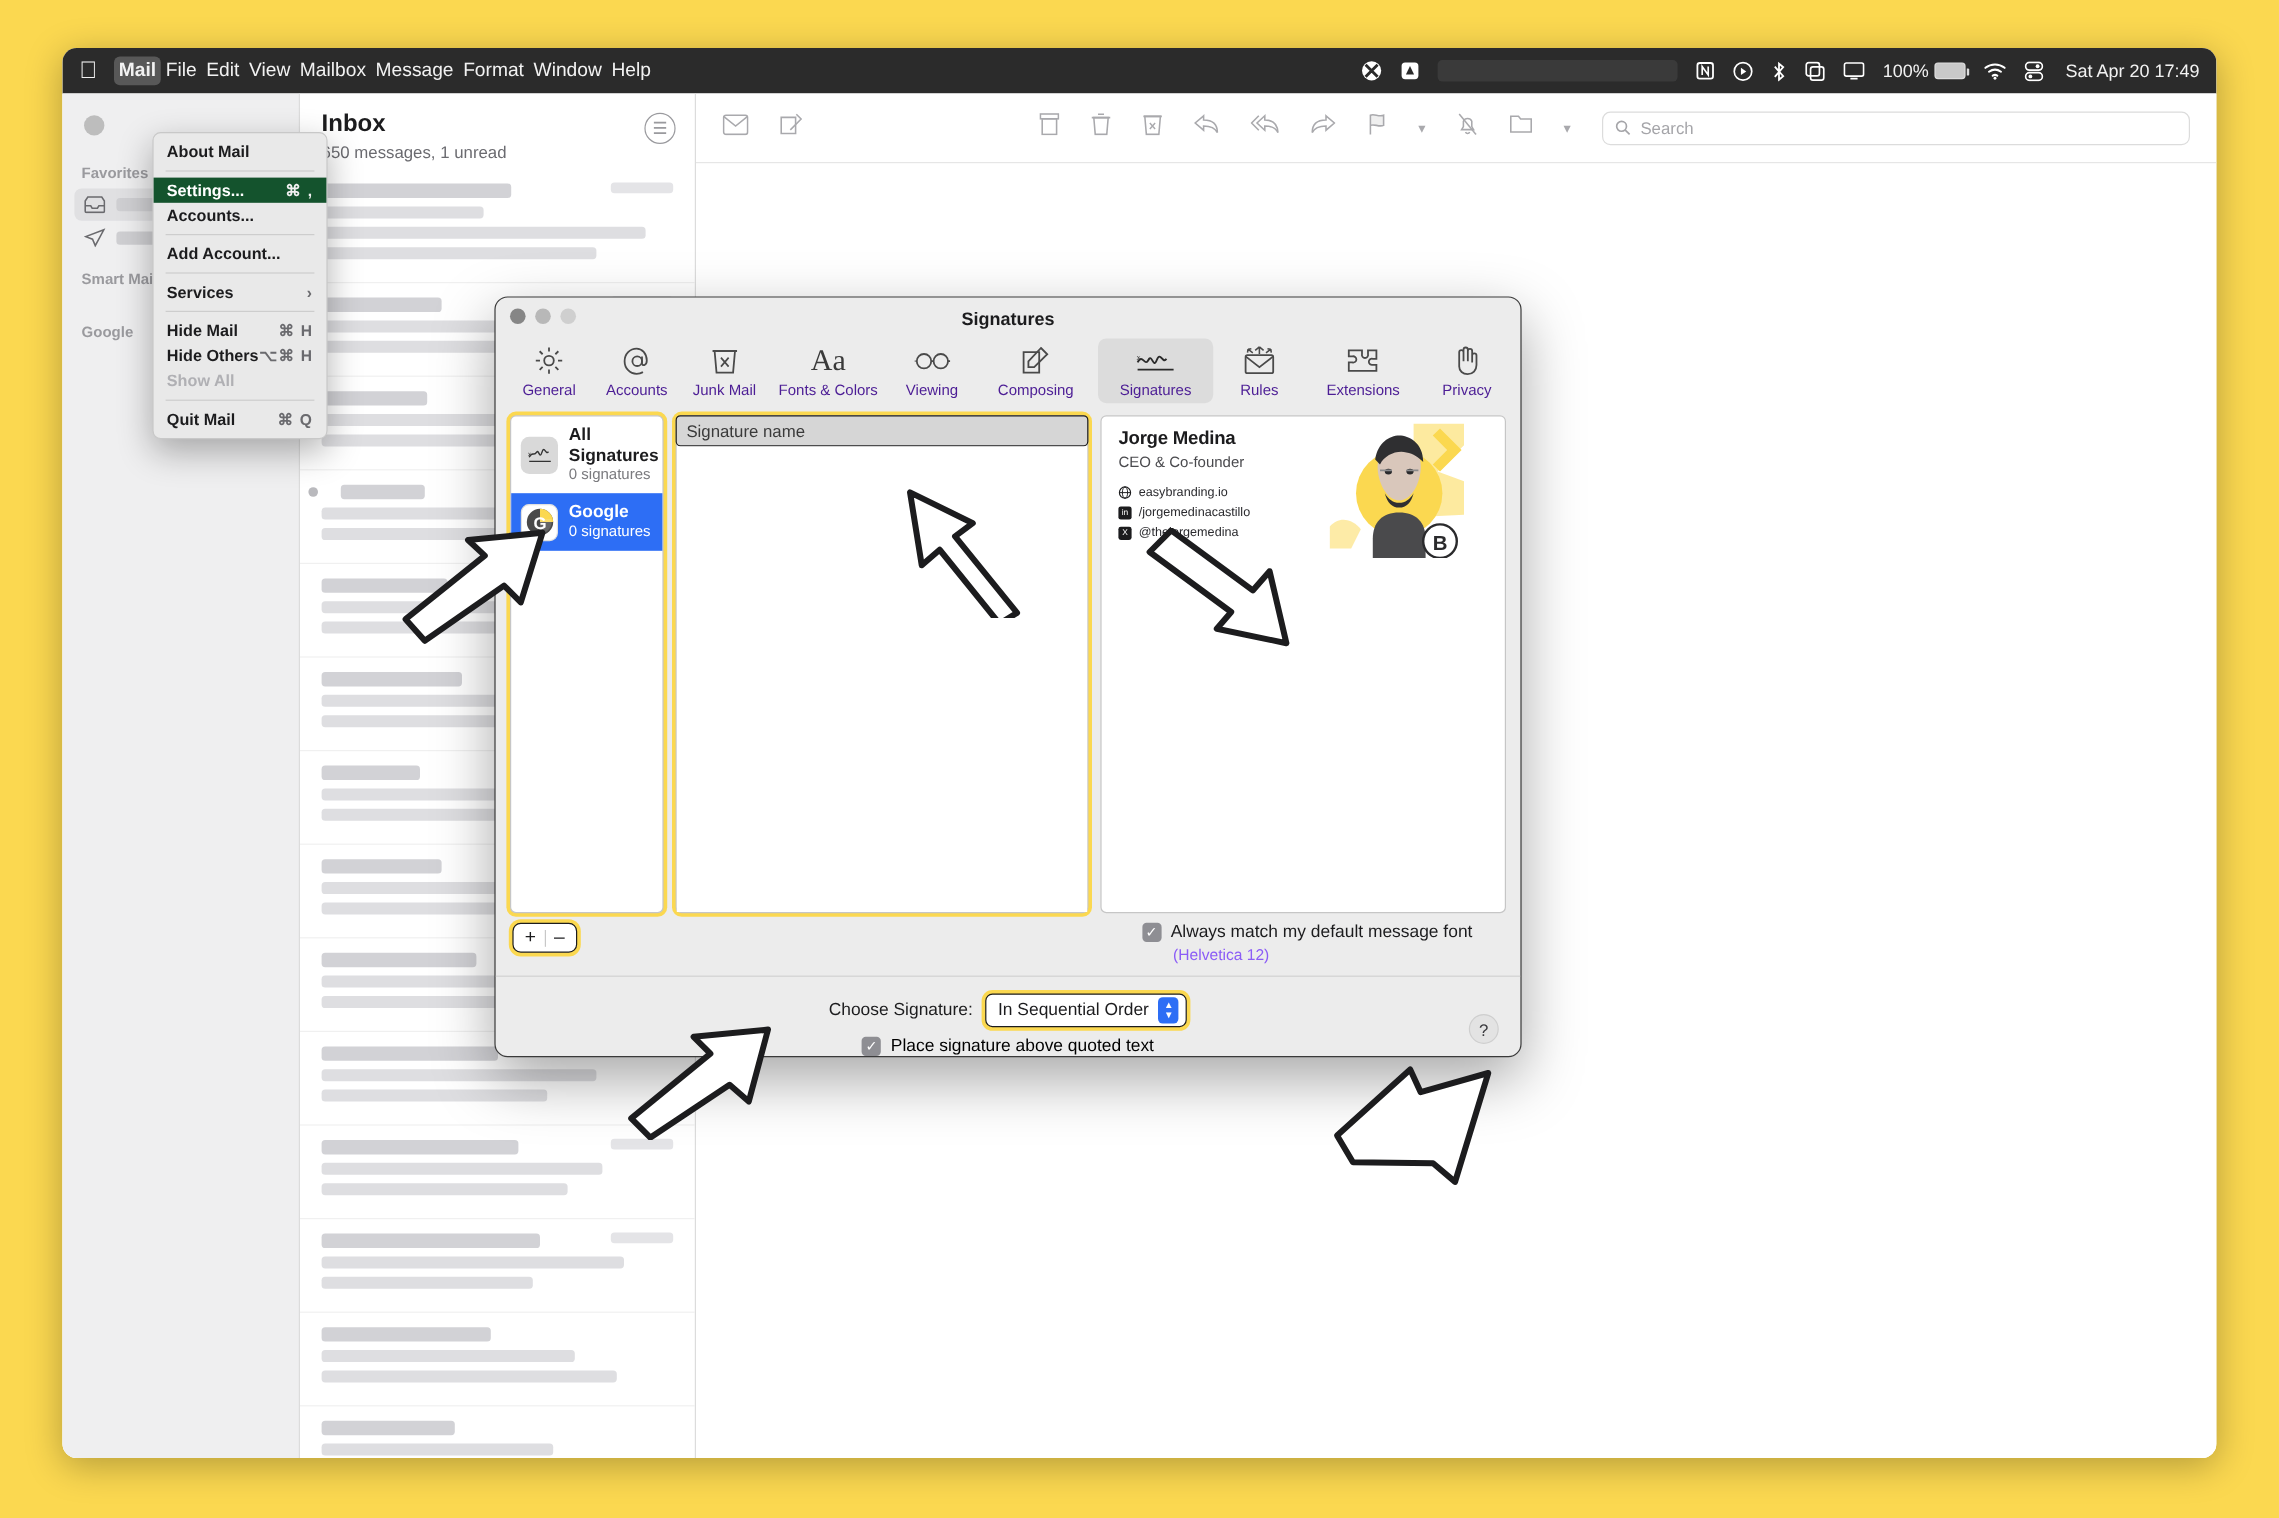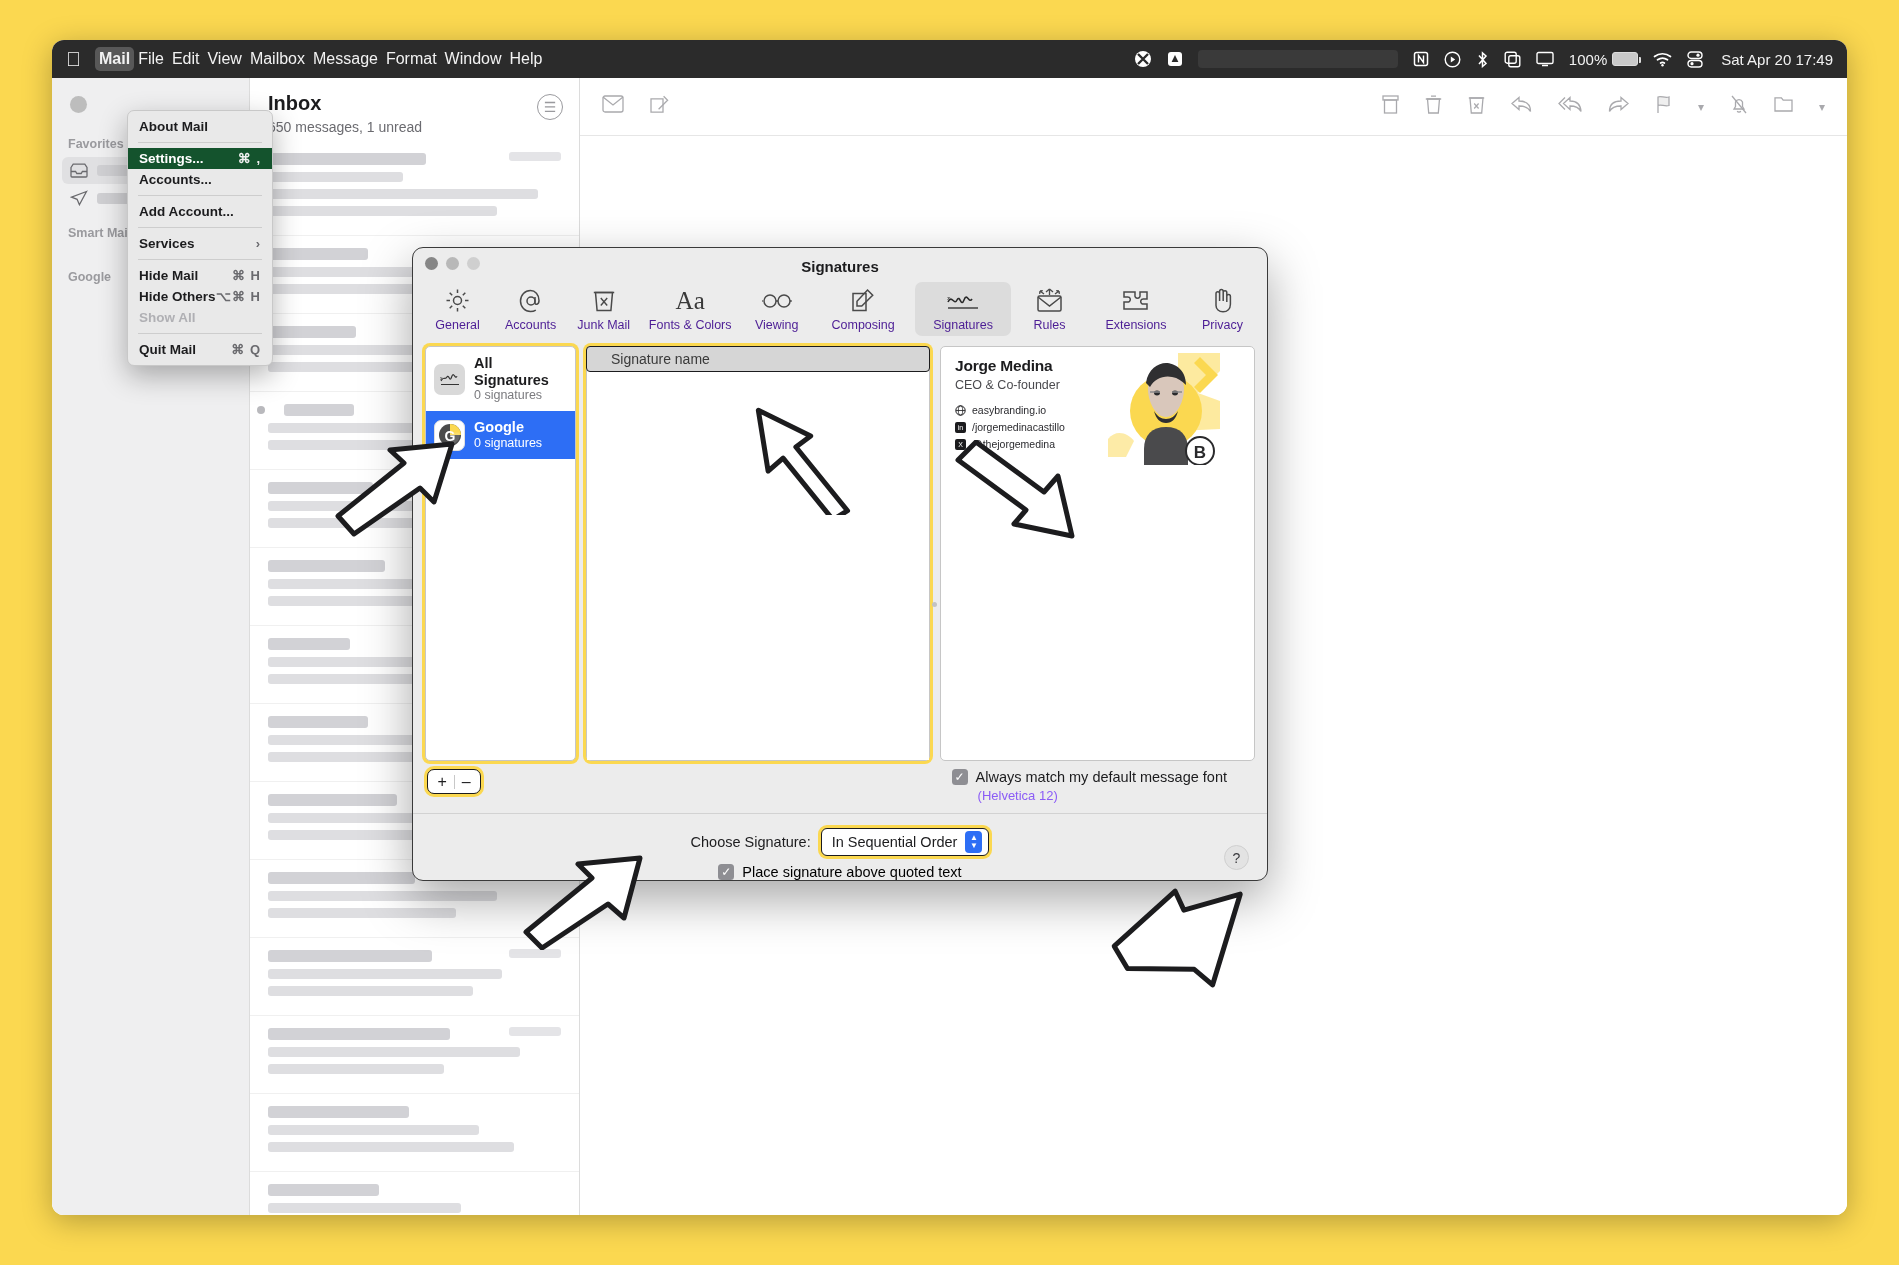--- a/index.html
+++ b/index.html
@@ -90,35 +90,35 @@
   .prefs-toolbar { display:flex; justify-content:center; gap:4px; padding:4px 10px 10px; }
   .pt-item { width:72px; padding:5px 2px 4px; border-radius:7px; text-align:center;
              display:flex; flex-direction:column; align-items:center; gap:4px; }
   .pt-item.sel { background:#dcdcdc; }
   .pt-item .ic { height:27px; display:flex; align-items:center; justify-content:center; color:#4a4a4a; }
   .pt-item .lb { font-size:12.5px; color:#4c1d95; white-space:nowrap; }
   .pt-item.wide { width:100px; }
 
   .panes { flex:1; display:flex; padding:0 12px 0 12px; gap:10px; position:relative; }
   .pane { background:#fff; border:1px solid #c6c6c6; border-radius:5px; }
-  .pane.list { width:151px; position:relative; }
+  .pane.list { width:128px; position:relative; }
   .hl-yellow { box-shadow: 0 0 0 3px #FBD850; }
 
   .sig-item { display:flex; align-items:center; gap:9px; padding:8px 8px; }
   .sig-item.sel { background:#2d6ef5; color:#fff; }
   .sig-ico { width:31px;height:31px;border-radius:7px; display:flex;align-items:center;justify-content:center;
              background:#d9d9d9; font-size:15px; color:#333; flex:none; overflow:hidden;}
   .sig-ico.g { background:#fff; border:1px solid #e0e0e0; }
   .sig-nm { font-size:14.5px; font-weight:600; color:#1c1c1e; line-height:1.15;}
   .sig-ct { font-size:12.5px; color:#7a7a7e; line-height:1.2;}
   .sig-item.sel .sig-nm, .sig-item.sel .sig-ct { color:#fff; }
 
   .pane.editor { width:344px; display:flex; flex-direction:column; position:relative; }
   .sig-name-field { background:#d6d6d6; border:1.8px solid #1c1c1e; border-radius:4px; margin:-1px -1px 0 -1px;
-                    padding:4px 24px; font-size:14px; color:#3a3a3a; }
+                    padding:4px 8px; font-size:14px; color:#3a3a3a; }
   .editor-body { flex:1; background:#fff; }
 
   .pane.preview { flex:1; background:#fff; position:relative; overflow:hidden; }
 
   .divider-dot{position:absolute; width:5px;height:5px;border-radius:50%;background:#c2c2c2;}
 
   
   .sigcard { position:absolute; left:14px; top:10px; right:0; height:120px; }
   .sc-name { font-size:15.5px; font-weight:bold; color:#1c1c1e; letter-spacing:-.2px;}
   .sc-role { font-size:12.5px; color:#4a4a4e; margin-top:3px;}
@@ -423,20 +423,27 @@
                   <path d="M7.3 16a1.8 1.8 0 003.4 0" fill="none" stroke="#9b9b9f" stroke-width="1.3"></path>
                   <path d="M2 1l14 17" stroke="#9b9b9f" stroke-width="1.3"></path>
                 </svg>
             </span>
             <span class="tbico">
               <svg width="19" height="17" viewBox="0 0 19 17">
                   <path d="M1 4.2V15h17V4.2H9.2L7.4 1.8H1z" fill="none" stroke="#9b9b9f" stroke-width="1.3"></path>
                 </svg>
             </span>
             <span class="tbico" style="font-size:12px">▾</span>
+            <span class="searchbox">
+              <svg width="13" height="13" viewBox="0 0 13 13">
+                  <circle cx="5.3" cy="5.3" r="4.1" fill="none" stroke="#a5a5a9" stroke-width="1.4"></circle>
+                  <path d="M8.4 8.4l3.6 3.6" stroke="#a5a5a9" stroke-width="1.4"></path>
+                </svg>
+              <span>Search</span>
+            </span>
           </span>
         </div>
       </div>
     </div>
 
     <div class="sheet">
       <div class="sheet-title">
         <span class="traffic">
           <span class="tl r"></span>
           <span class="tl y"></span>

